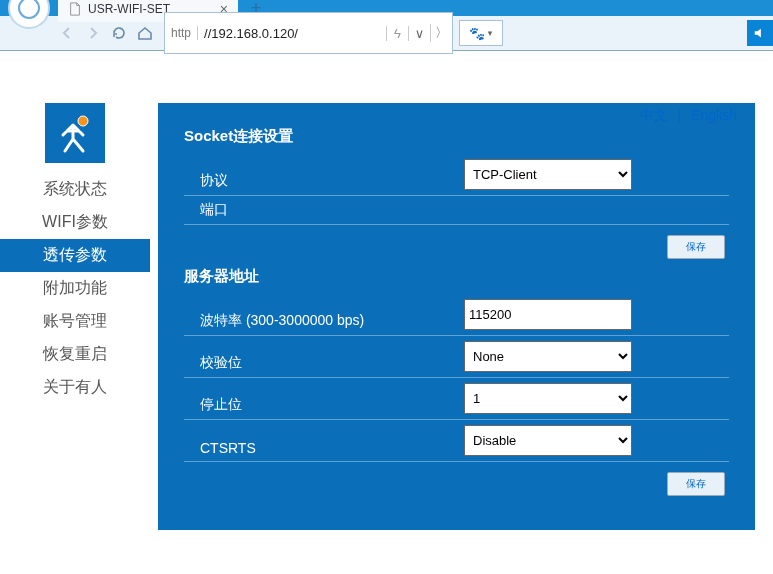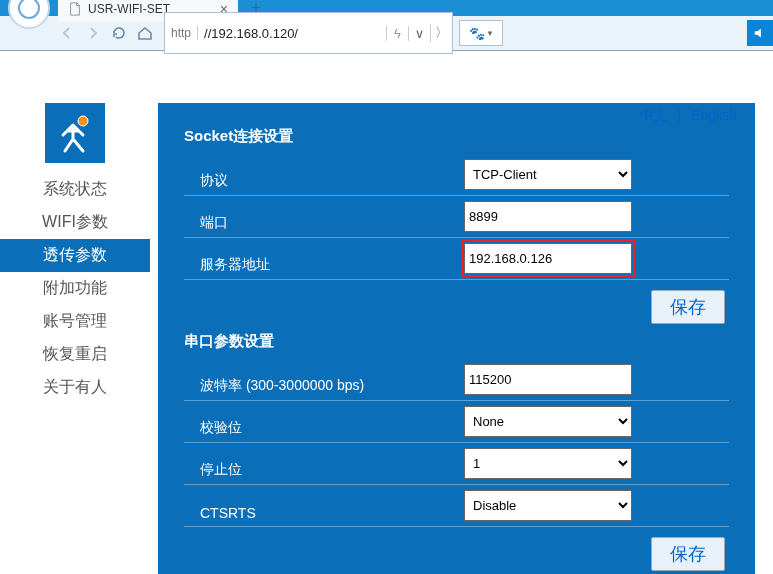--- a/index.html
+++ b/index.html
@@ -39,21 +39,21 @@
 .nav-item.active { background: #0a6fb8; color: #fff; }
 
 .main { flex: 1; background: #0a6fb8; color: #fff; margin: 0 18px 0 8px; padding: 20px 26px 30px; }
 .section-title { font-size: 15px; font-weight: bold; margin: 4px 0 8px; }
 .field-row { display: flex; align-items: flex-end; border-bottom: 1px solid rgba(255,255,255,0.35); padding: 5px 0; }
 .field-label { width: 280px; font-size: 14px; padding-left: 16px; }
 .field-ctrl { flex: 1; }
 .field-ctrl select, .field-ctrl input[type=text] { width: 168px; height: 31px; background: #fff; color: #000; border: 1px solid #666; font-size: 13px; padding: 0 4px; }
 .hl { outline: 2px solid #e22; outline-offset: 1px; }
 .btn-row { text-align: right; padding: 10px 4px 4px; }
-.save-btn { background: #e8f0f8; border: 1px solid #9ab; color: #0066cc; padding: 4px 18px; font-size: 18px; cursor: pointer; border-radius: 2px; }
+.save-btn { background: #e8f0f8; border: 1px solid #9ab; color: #0066cc; padding: 4px 18px; font-size: 10px; cursor: pointer; border-radius: 2px; }
 </style>
 </head>
 <body>
 
 <div class="browser-chrome">
   <div class="tab-bar">
     <div class="app-btn">
       <svg viewBox="0 0 24 24">
           <circle cx="12" cy="12" r="10" fill="none" stroke="#6aa9dd" stroke-width="2"></circle>
           <path d="M8 16 L13 11 L16 8 L11 13 Z" fill="#6aa9dd"></path>
@@ -136,29 +136,24 @@
     </div>
 
     <div class="main">
       <div class="section-title">Socket连接设置</div>
       <div class="field-row">
         <div class="field-label">协议</div>
         <div class="field-ctrl"><select><option>TCP-Client</option></select></div>
       </div>
       <div class="field-row">
         <div class="field-label">端口</div>
-        <div class="field-ctrl"><input type="text" value="8899" style=""></div>
-      </div>
-      <div class="field-row">
-        <div class="field-label">服务器地址</div>
-        <div class="field-ctrl"><input type="text" class="hl" value="192.168.0.126" style=""></div>
       </div>
       <div class="btn-row"><button class="save-btn">保存</button></div>
 
-      <div class="section-title">串口参数设置</div>
+      <div class="section-title">服务器地址</div>
       <div class="field-row">
         <div class="field-label">波特率 (300-3000000 bps)</div>
         <div class="field-ctrl"><input type="text" value="115200" style=""></div>
       </div>
       <div class="field-row">
         <div class="field-label">校验位</div>
         <div class="field-ctrl"><select><option>None</option></select></div>
       </div>
       <div class="field-row">
         <div class="field-label">停止位</div>

